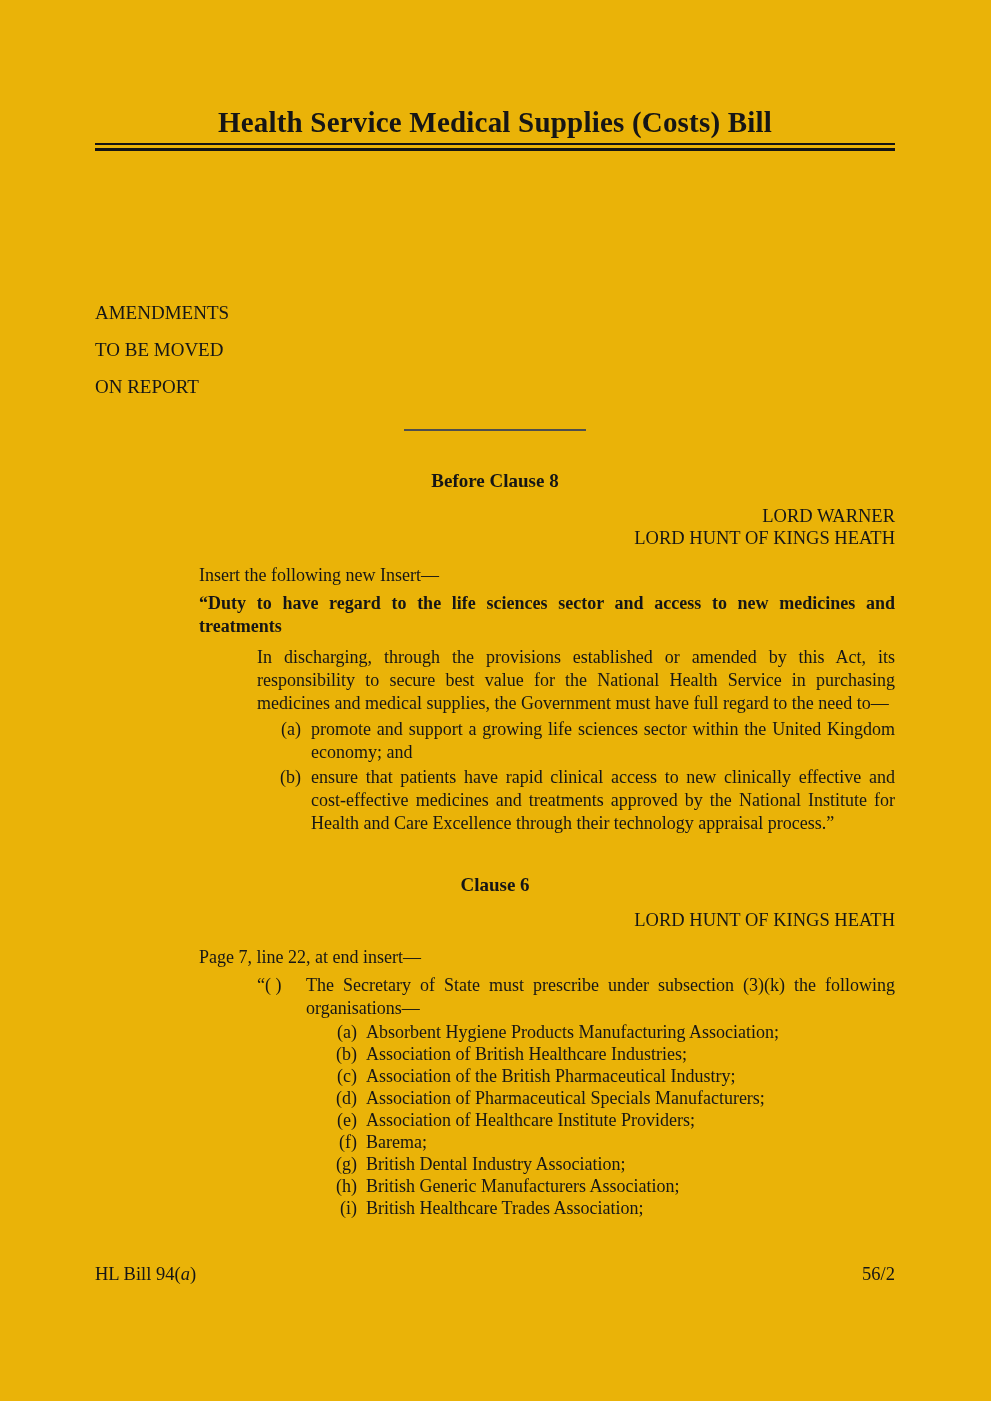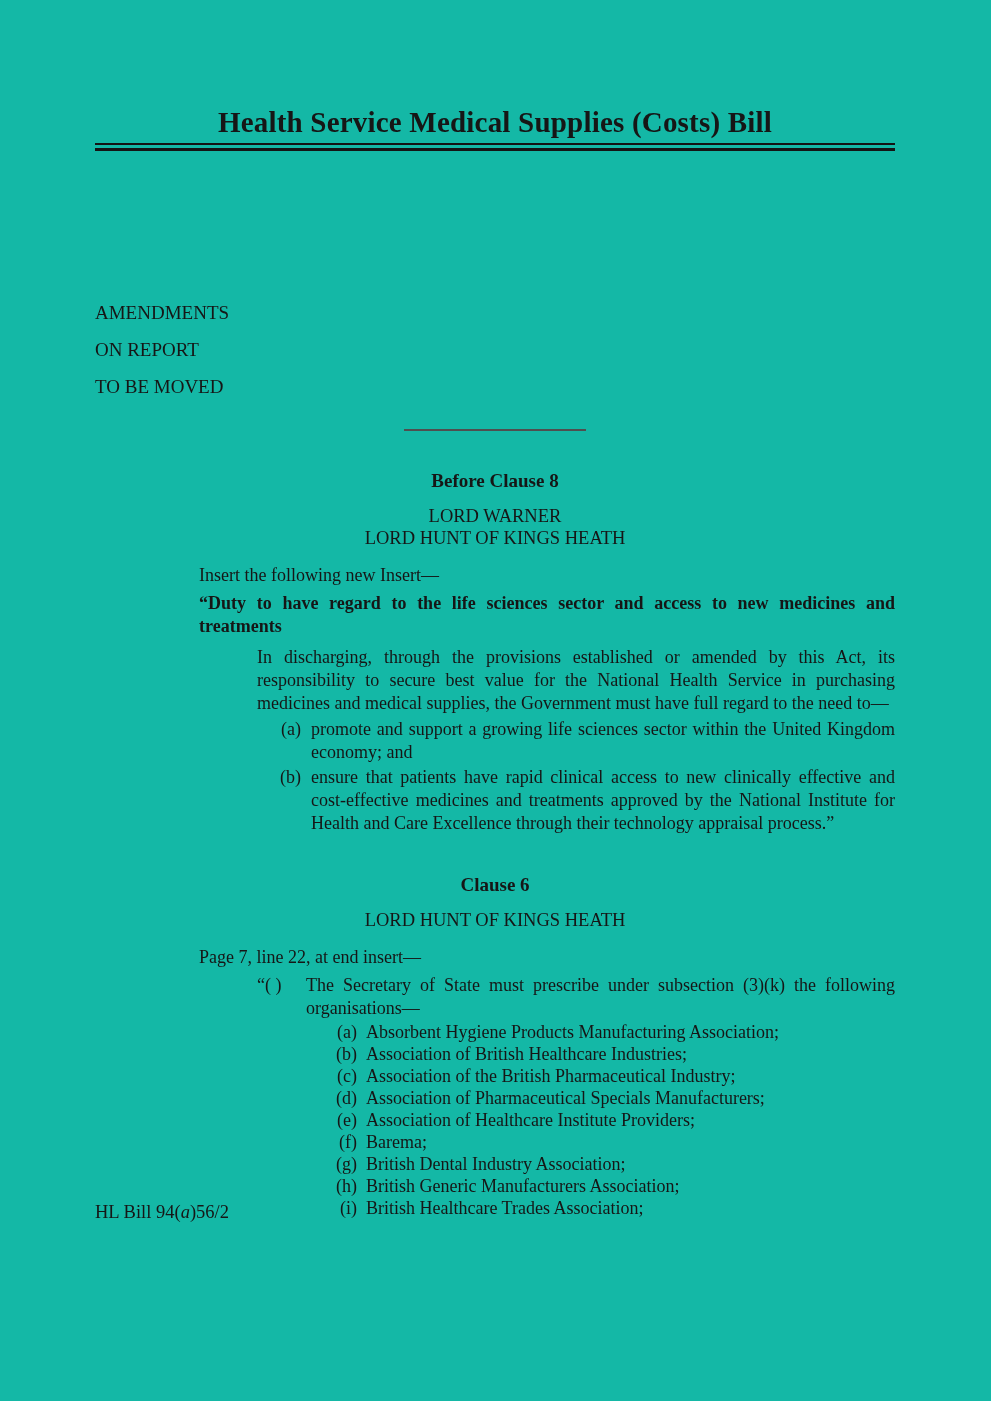--- a/index.html
+++ b/index.html
@@ -5,21 +5,21 @@
   html, body {
     margin: 0;
     padding: 0;
     background: #ffffff;
   }
   .page {
     position: relative;
     width: 991px;
     height: 1401px;
     margin: 0 auto;
-    background: #14b8a6;
+    background: #eab308;
     color: #161616;
     font-family: "Liberation Serif", "DejaVu Serif", serif;
     font-size: 18px;
     line-height: 23px;
     box-sizing: border-box;
     padding: 0 96px 0 95px;
     overflow: hidden;
   }
 
   
@@ -56,21 +56,21 @@
 
   
   .clause-ref {
     margin-top: 38px;
     text-align: center;
     font-weight: bold;
     font-size: 19px;
   }
   .sponsors {
     margin-top: 13px;
-    text-align: center;
+    text-align: right;
     line-height: 22px;
     font-size: 18.5px;
   }
   .instruction { margin-top: 15px; }
 
   .amendment-indent { margin-left: 104px; }
 
   .new-clause-heading {
     margin-top: 5px;
     margin-left: 104px;
@@ -110,41 +110,41 @@
     flex: 0 0 60px;
     box-sizing: border-box;
     text-align: right;
     padding-right: 9px;
   }
   .org-text { flex: 1; }
 
   
   .footer {
     position: absolute;
-    top: 1201px;
+    top: 1263px;
     left: 95px;
     right: 96px;
     display: flex;
-    justify-content: flex-start;
+    justify-content: space-between;
     font-size: 18.5px;
   }
   .footer .italic { font-style: italic; }
 </style>
 </head>
 <body>
 
 <div class="page">
 
   <div class="doc-title">Health Service Medical Supplies (Costs) Bill</div>
   <div class="double-rule"></div>
 
   <div class="prelim">
     <div class="prelim-line">AMENDMENTS</div>
+    <div class="prelim-line">TO BE MOVED</div>
     <div class="prelim-line">ON REPORT</div>
-    <div class="prelim-line">TO BE MOVED</div>
   </div>
 
   <hr class="section-divider">
 
   <section>
     <div class="clause-ref">Before Clause 8</div>
     <div class="sponsors">
       <div>LORD WARNER</div>
       <div>LORD HUNT OF KINGS HEATH</div>
     </div>

